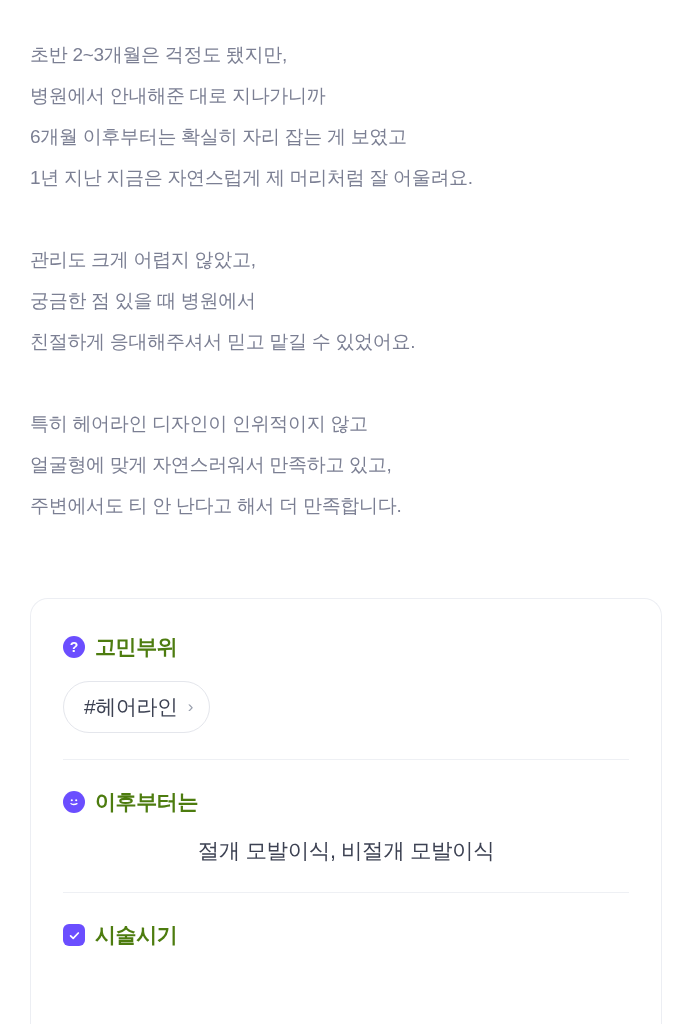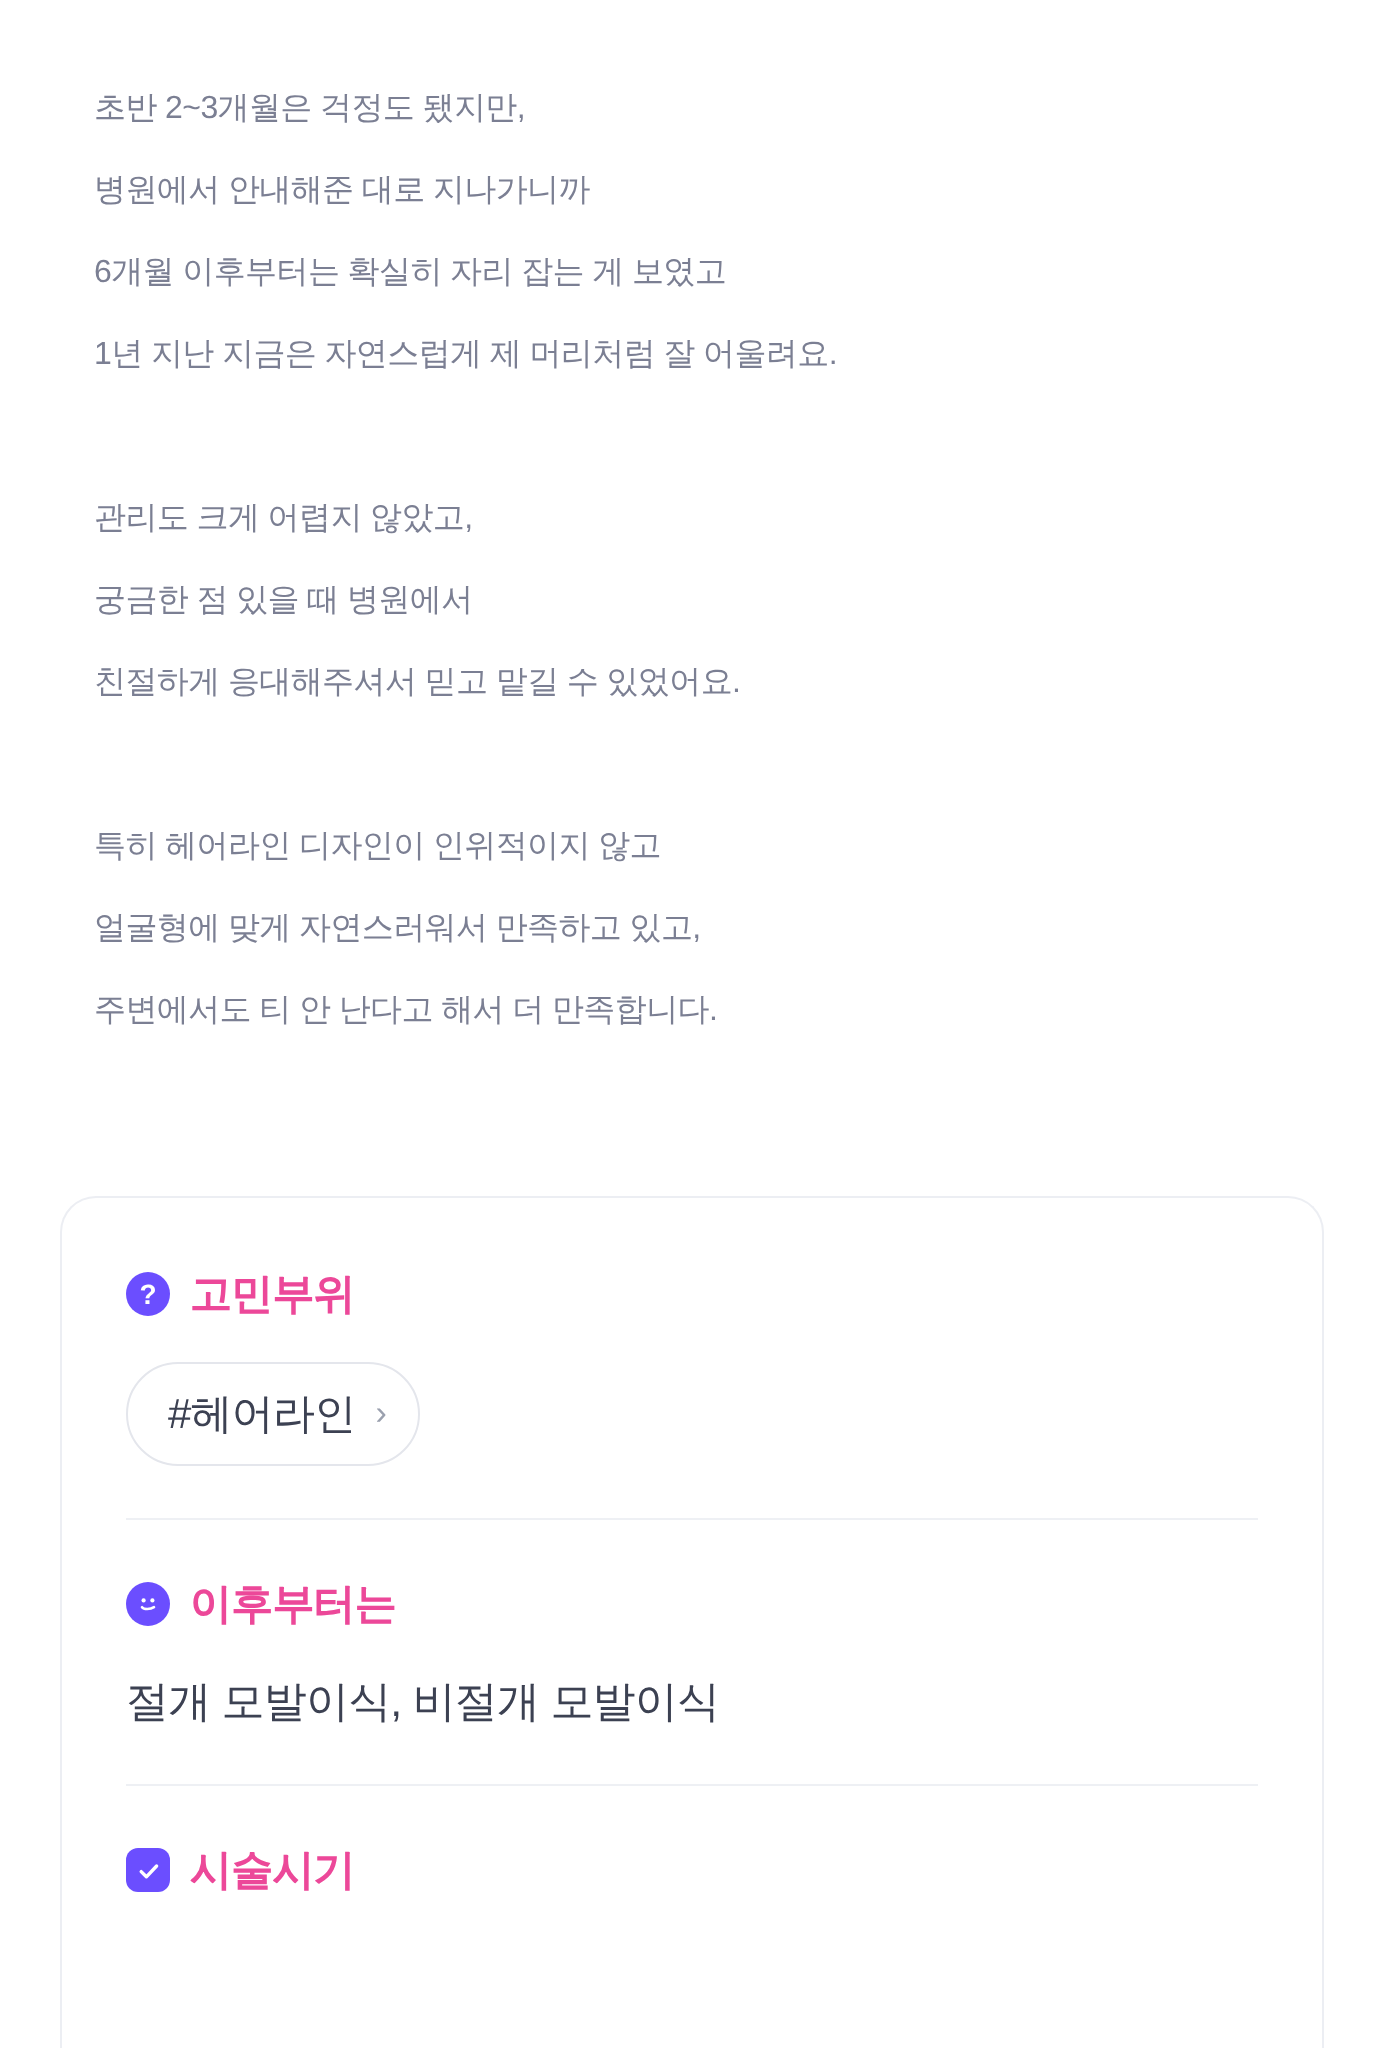--- a/index.html
+++ b/index.html
@@ -23,26 +23,25 @@
     padding: 0;
     position: relative;
   }
 
   
   .review-body {
     padding: 34px 30px 0 30px;
   }
   .para {
     color: #7b7f93;
-    font-size: 16px;
+    font-size: 19px;
     line-height: 41px;
     letter-spacing: -0.3px;
     white-space: pre-wrap;
     font-weight: 400;
-    margin-left: 17px;
   }
   .para + .para {
     margin-top: 41px;
   }
 
   
   .info-card {
     position: absolute;
     left: 30px;
     top: 598px;
@@ -69,21 +68,21 @@
   }
 
   .sec-head {
     display: flex;
     align-items: center;
     gap: 10px;
   }
   .sec-title {
     font-size: 21px;
     font-weight: 700;
-    color: #ec4899;
+    color: #4d7c0f;
     letter-spacing: -0.4px;
   }
 
   .badge-icon {
     width: 22px;
     height: 22px;
     border-radius: 6px;
     background: #6b4eff;
     display: inline-flex;
     align-items: center;
@@ -121,20 +120,21 @@
     line-height: 1;
     transform: translateY(-1px);
   }
 
   .sec-value {
     margin-top: 20px;
     font-size: 21.5px;
     color: #3c4152;
     letter-spacing: -0.4px;
     line-height: 1.4;
+    text-align: center;
   }
 </style>
 </head>
 <body>
 
 <div class="page">
 
   <div class="review-body">
     <div class="para">초반 2~3개월은 걱정도 됐지만,
 병원에서 안내해준 대로 지나가니까

